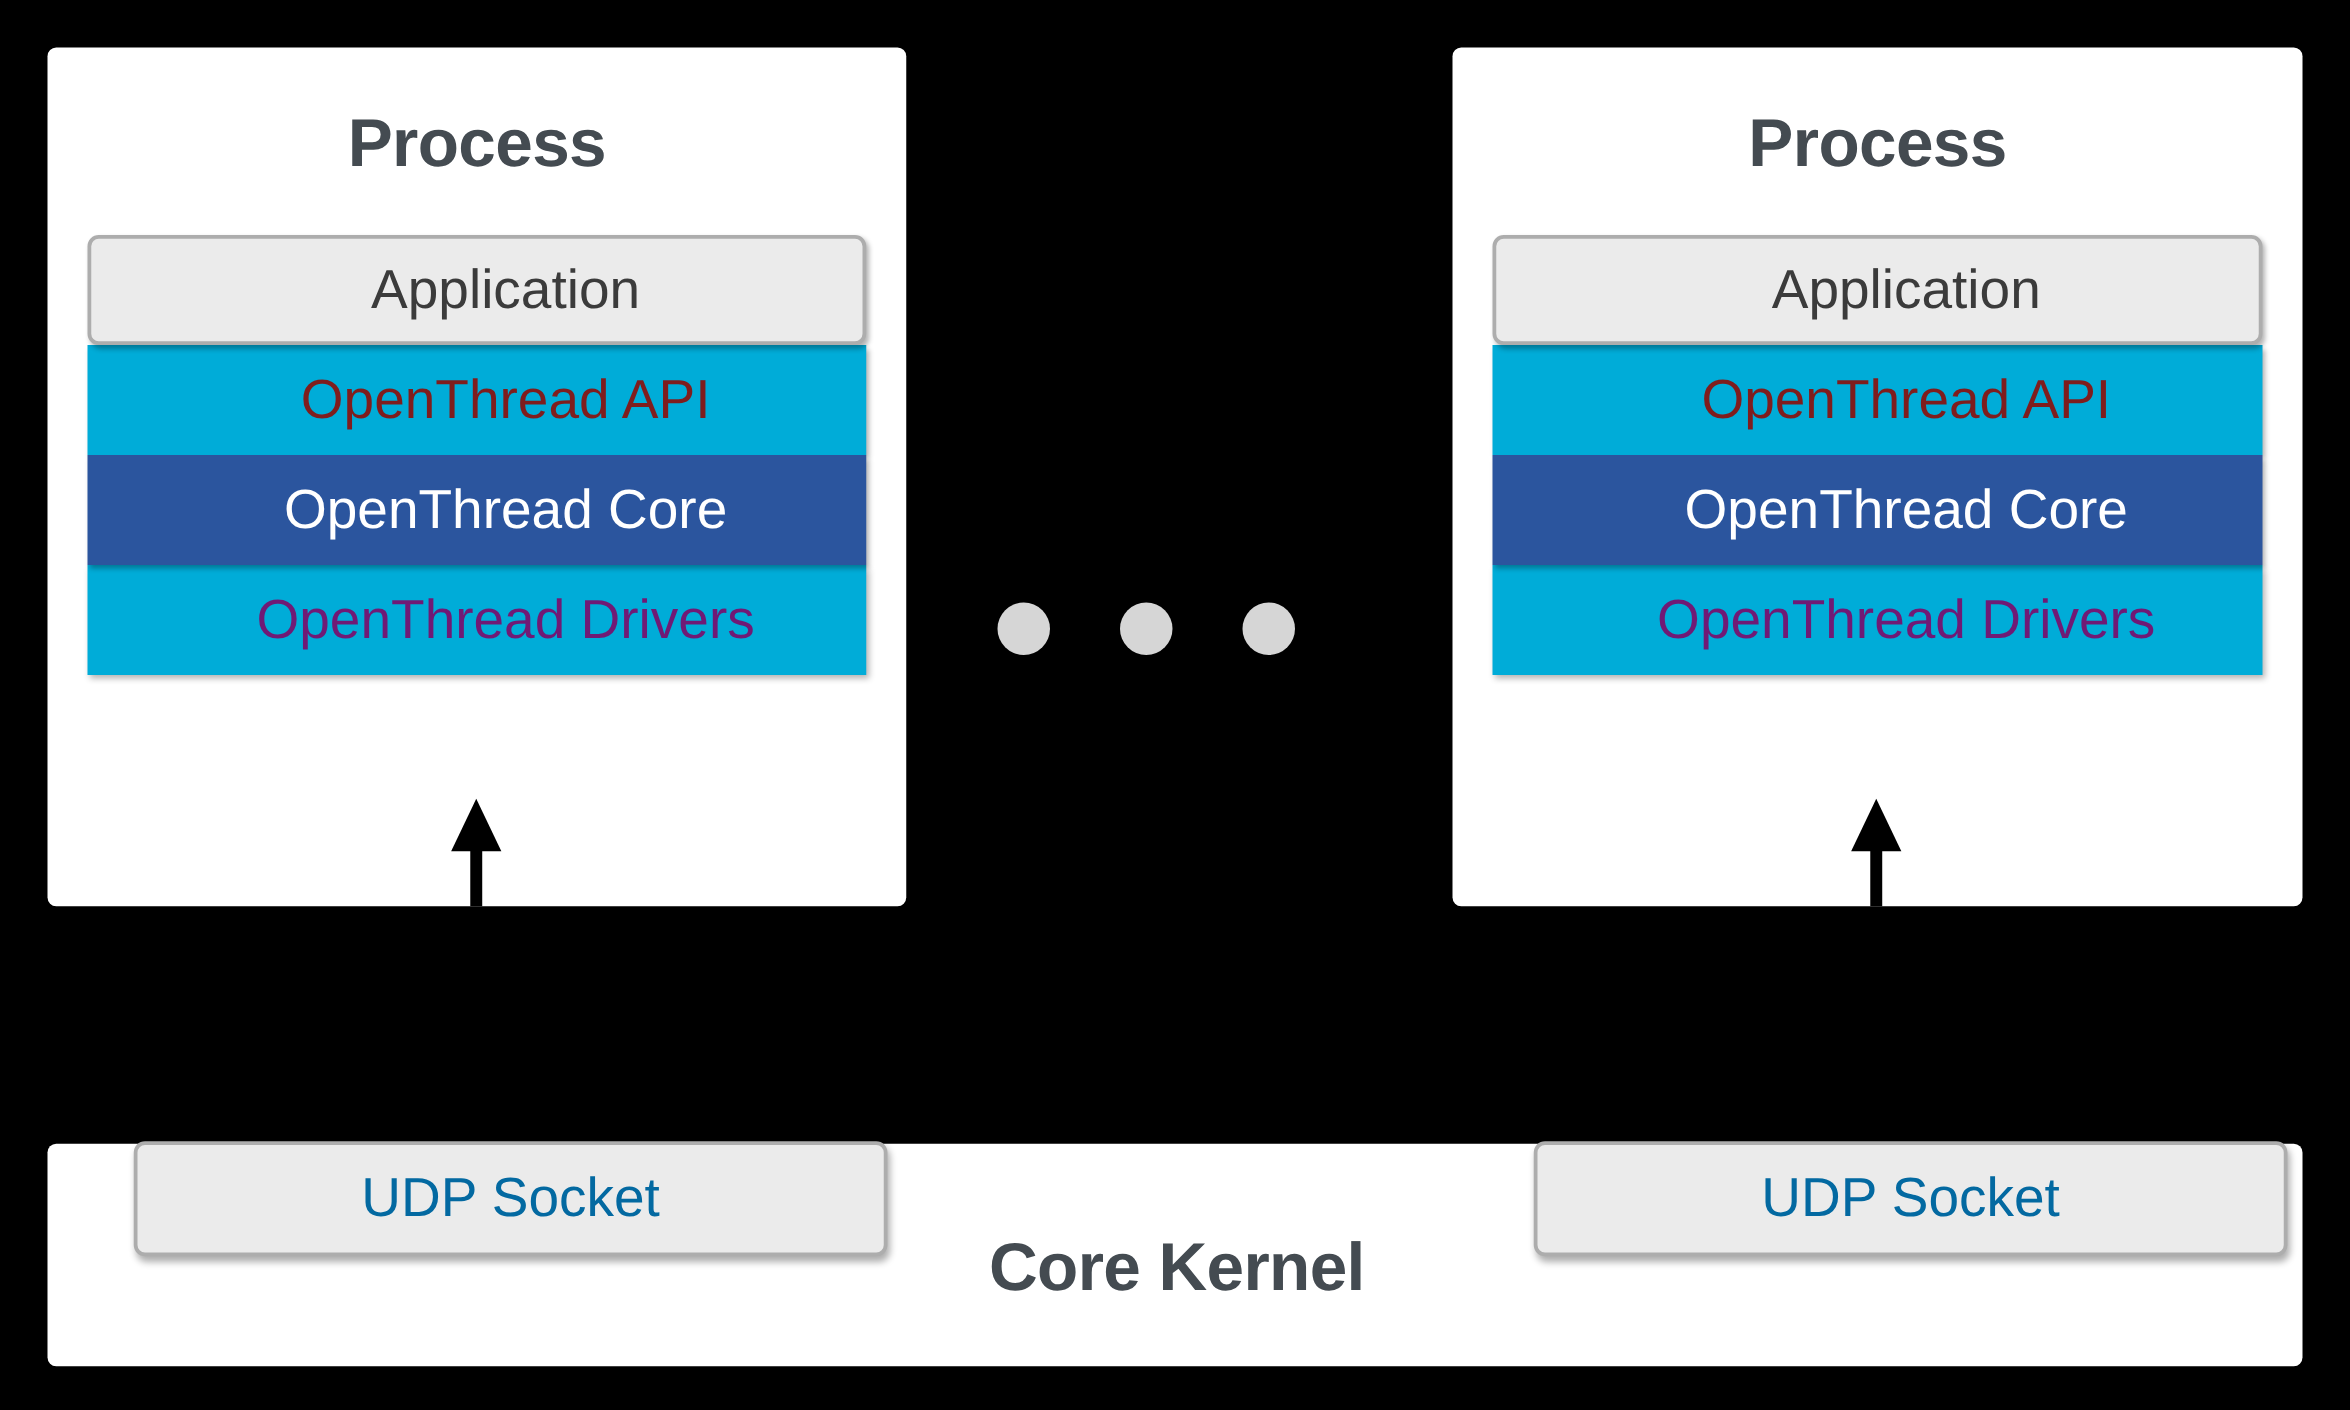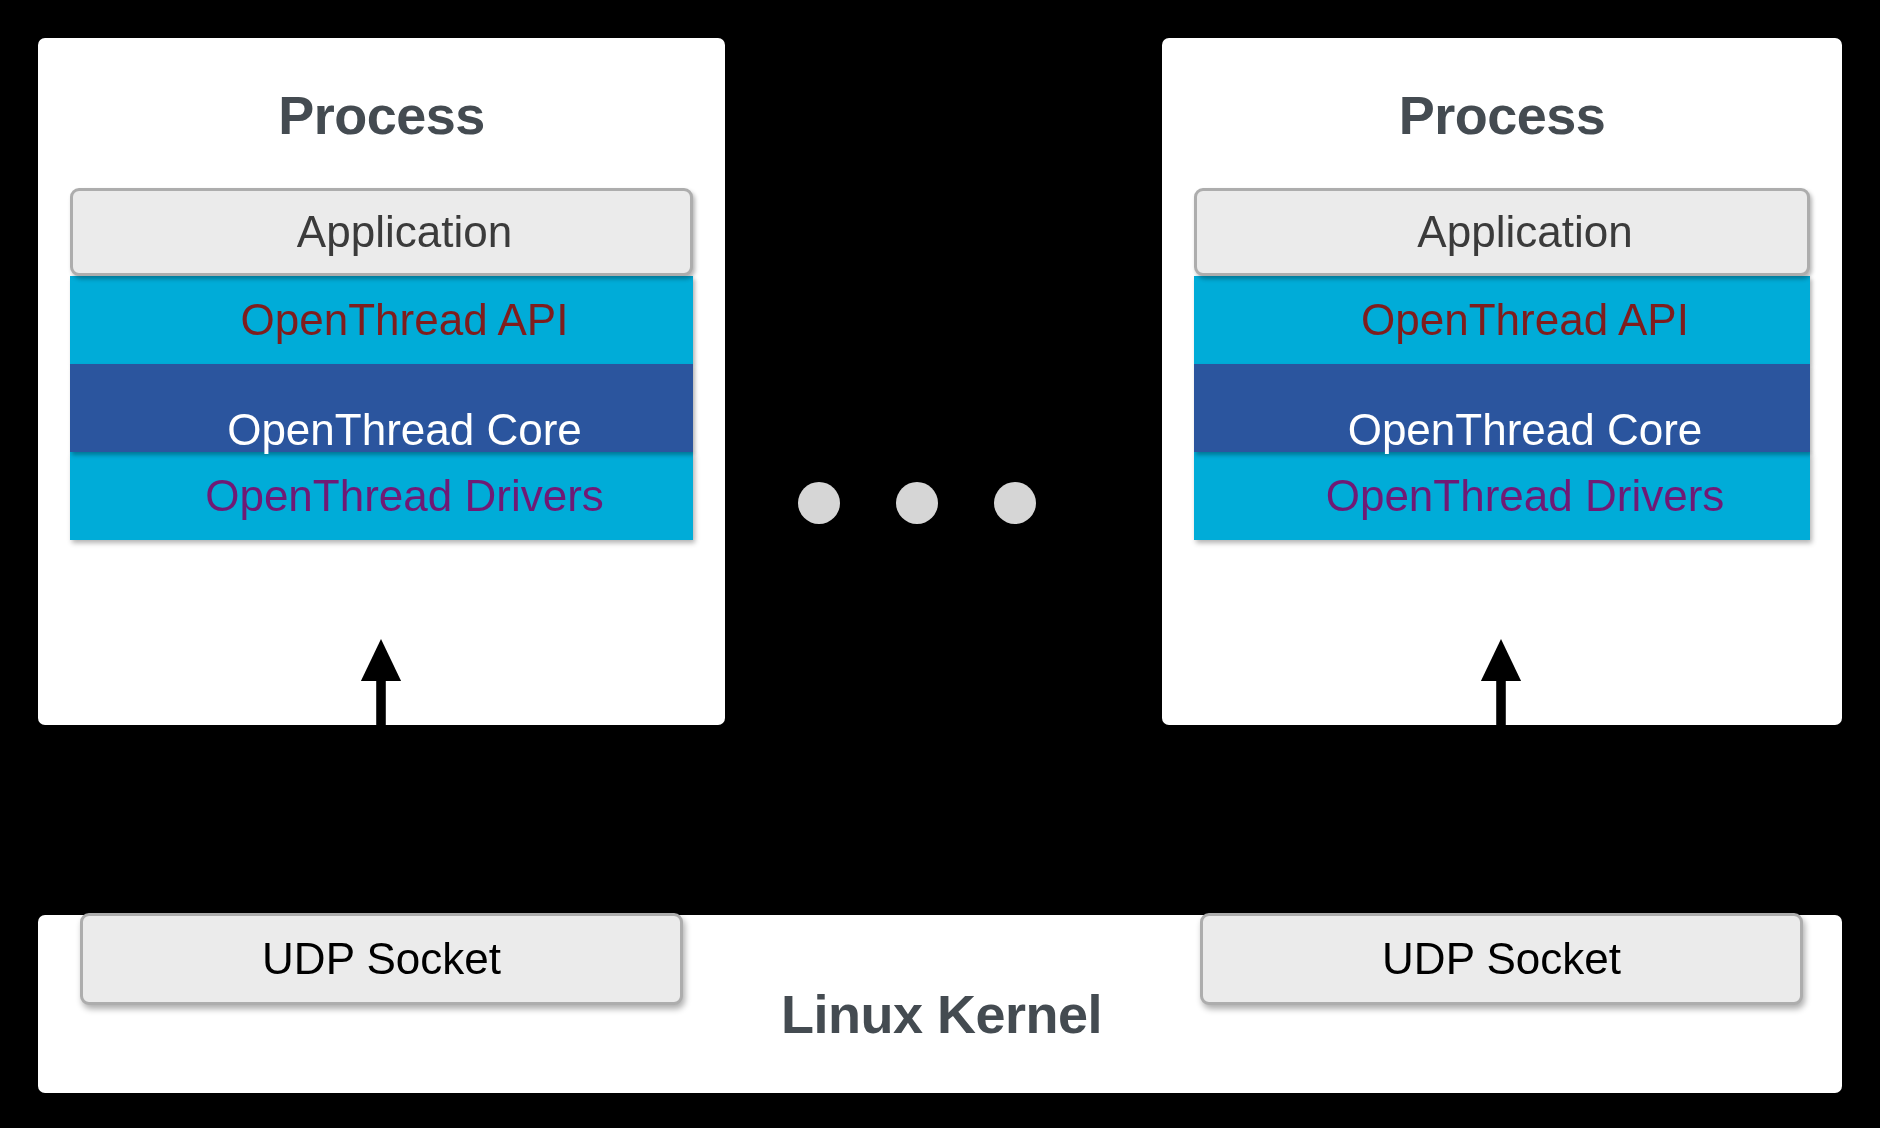--- a/index.html
+++ b/index.html
@@ -75,21 +75,20 @@
     box-shadow: 2px 3px 4px rgba(0,0,0,0.30);
     position: relative;
     z-index: 2;
   }
   .layer-core {
     background: #2b559e;
     color: #ffffff;
     box-shadow: 2px 3px 4px rgba(0,0,0,0.30);
     position: relative;
     z-index: 2;
-    align-items: flex-end;
   }
   .layer-drivers {
     background: #00acd8;
     color: #701a75;
     box-shadow: 2px 3px 5px rgba(0,0,0,0.30);
     position: relative;
     z-index: 1;
   }
 
   
@@ -133,26 +132,27 @@
   }
   .socket-box {
     position: absolute;
     box-sizing: border-box;
     display: flex;
     align-items: center;
     justify-content: center;
     background: #ebebeb;
     border: 3px solid #adadad;
     border-radius: 9px;
-    color: #000000;
+    color: #0369a1;
     font-size: 44px;
     line-height: 1;
     white-space: nowrap;
     box-shadow: 2px 4px 6px rgba(0,0,0,0.32);
     z-index: 5;
+    margin-left: 27px;
   }
 </style>
 </head>
 <body>
 
 <div id="canvas">
 
   <div class="process-box" style="left:38px; top:38px; width:687px; height:687px;">
     <div class="process-title">Process</div>
 
@@ -211,15 +211,15 @@
   </div>
 
   <div class="socket-box" style="left:80px; top:913px; width:603px; height:92px;">
     <span>UDP Socket</span>
   </div>
 
   <div class="socket-box" style="left:1200px; top:913px; width:603px; height:92px;">
     <span>UDP Socket</span>
   </div>
 
-  <div class="kernel-title" style="left:683px; top:985px; width:517px;">Linux Kernel</div>
+  <div class="kernel-title" style="left:683px; top:985px; width:517px;">Core Kernel</div>
 
 </div>
 
 </body></html>

